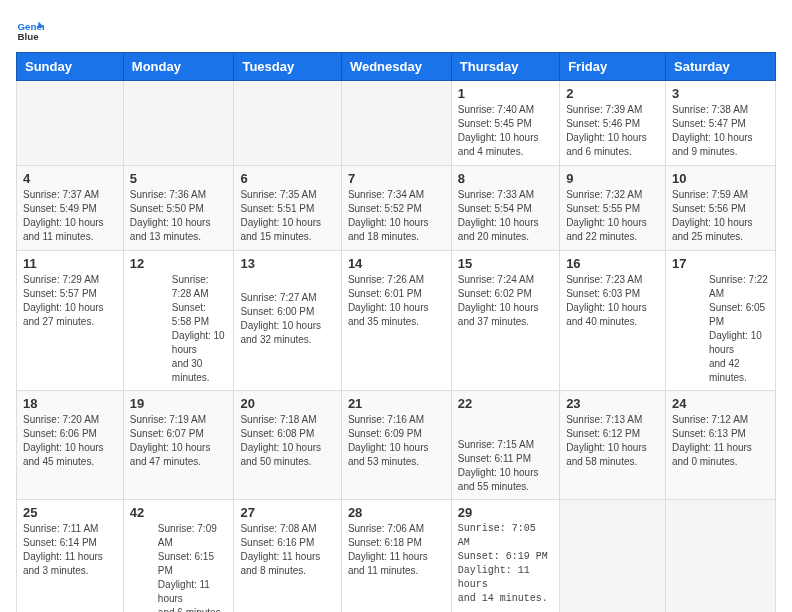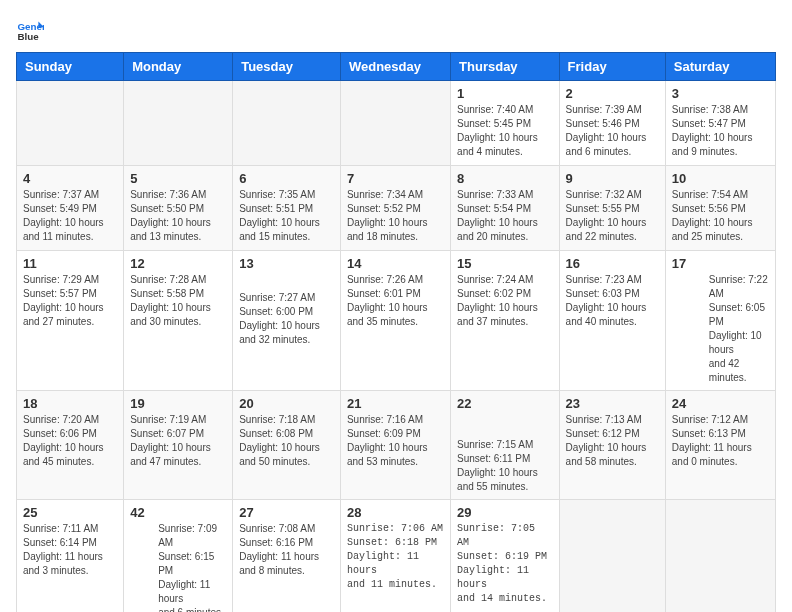--- a/index.html
+++ b/index.html
@@ -183,37 +183,37 @@
         </td>
         <td>
           <span class="day-number">9</span>
           <div class="day-info" style="white-space: pre-line;">Sunrise: 7:32 AM
 Sunset: 5:55 PM
 Daylight: 10 hours
 and 22 minutes.</div>
         </td>
         <td>
           <span class="day-number">10</span>
-          <div class="day-info" style="white-space: pre-line;">Sunrise: 7:54 AM
+          <div class="day-info" style="white-space: pre-line;">Sunrise: 7:59 AM
 Sunset: 5:56 PM
 Daylight: 10 hours
 and 25 minutes.</div>
         </td>
       </tr>
       <tr class="week-row">
         <td>
           <span class="day-number">11</span>
           <div class="day-info" style="white-space: pre-line;">Sunrise: 7:29 AM
 Sunset: 5:57 PM
 Daylight: 10 hours
 and 27 minutes.</div>
         </td>
         <td>
           <span class="day-number">12</span>
-          <div class="day-info" style="white-space: pre-line;">Sunrise: 7:28 AM
+          <div class="day-info" style="white-space: pre-line; margin-left: 42px;">Sunrise: 7:28 AM
 Sunset: 5:58 PM
 Daylight: 10 hours
 and 30 minutes.</div>
         </td>
         <td>
           <span class="day-number">13</span>
           <div class="day-info" style="white-space: pre-line; margin-top: 20px;">Sunrise: 7:27 AM
 Sunset: 6:00 PM
 Daylight: 10 hours
 and 32 minutes.</div>
@@ -315,21 +315,21 @@
         </td>
         <td>
           <span class="day-number">27</span>
           <div class="day-info" style="white-space: pre-line;">Sunrise: 7:08 AM
 Sunset: 6:16 PM
 Daylight: 11 hours
 and 8 minutes.</div>
         </td>
         <td>
           <span class="day-number">28</span>
-          <div class="day-info" style="white-space: pre-line; font-family: Liberation Mono, monospace;">Sunrise: 7:06 AM
+          <div class="day-info" style="white-space: pre-line;">Sunrise: 7:06 AM
 Sunset: 6:18 PM
 Daylight: 11 hours
 and 11 minutes.</div>
         </td>
         <td>
           <span class="day-number">29</span>
           <div class="day-info" style="white-space: pre-line; font-family: Liberation Mono, monospace;">Sunrise: 7:05 AM
 Sunset: 6:19 PM
 Daylight: 11 hours
 and 14 minutes.</div>

